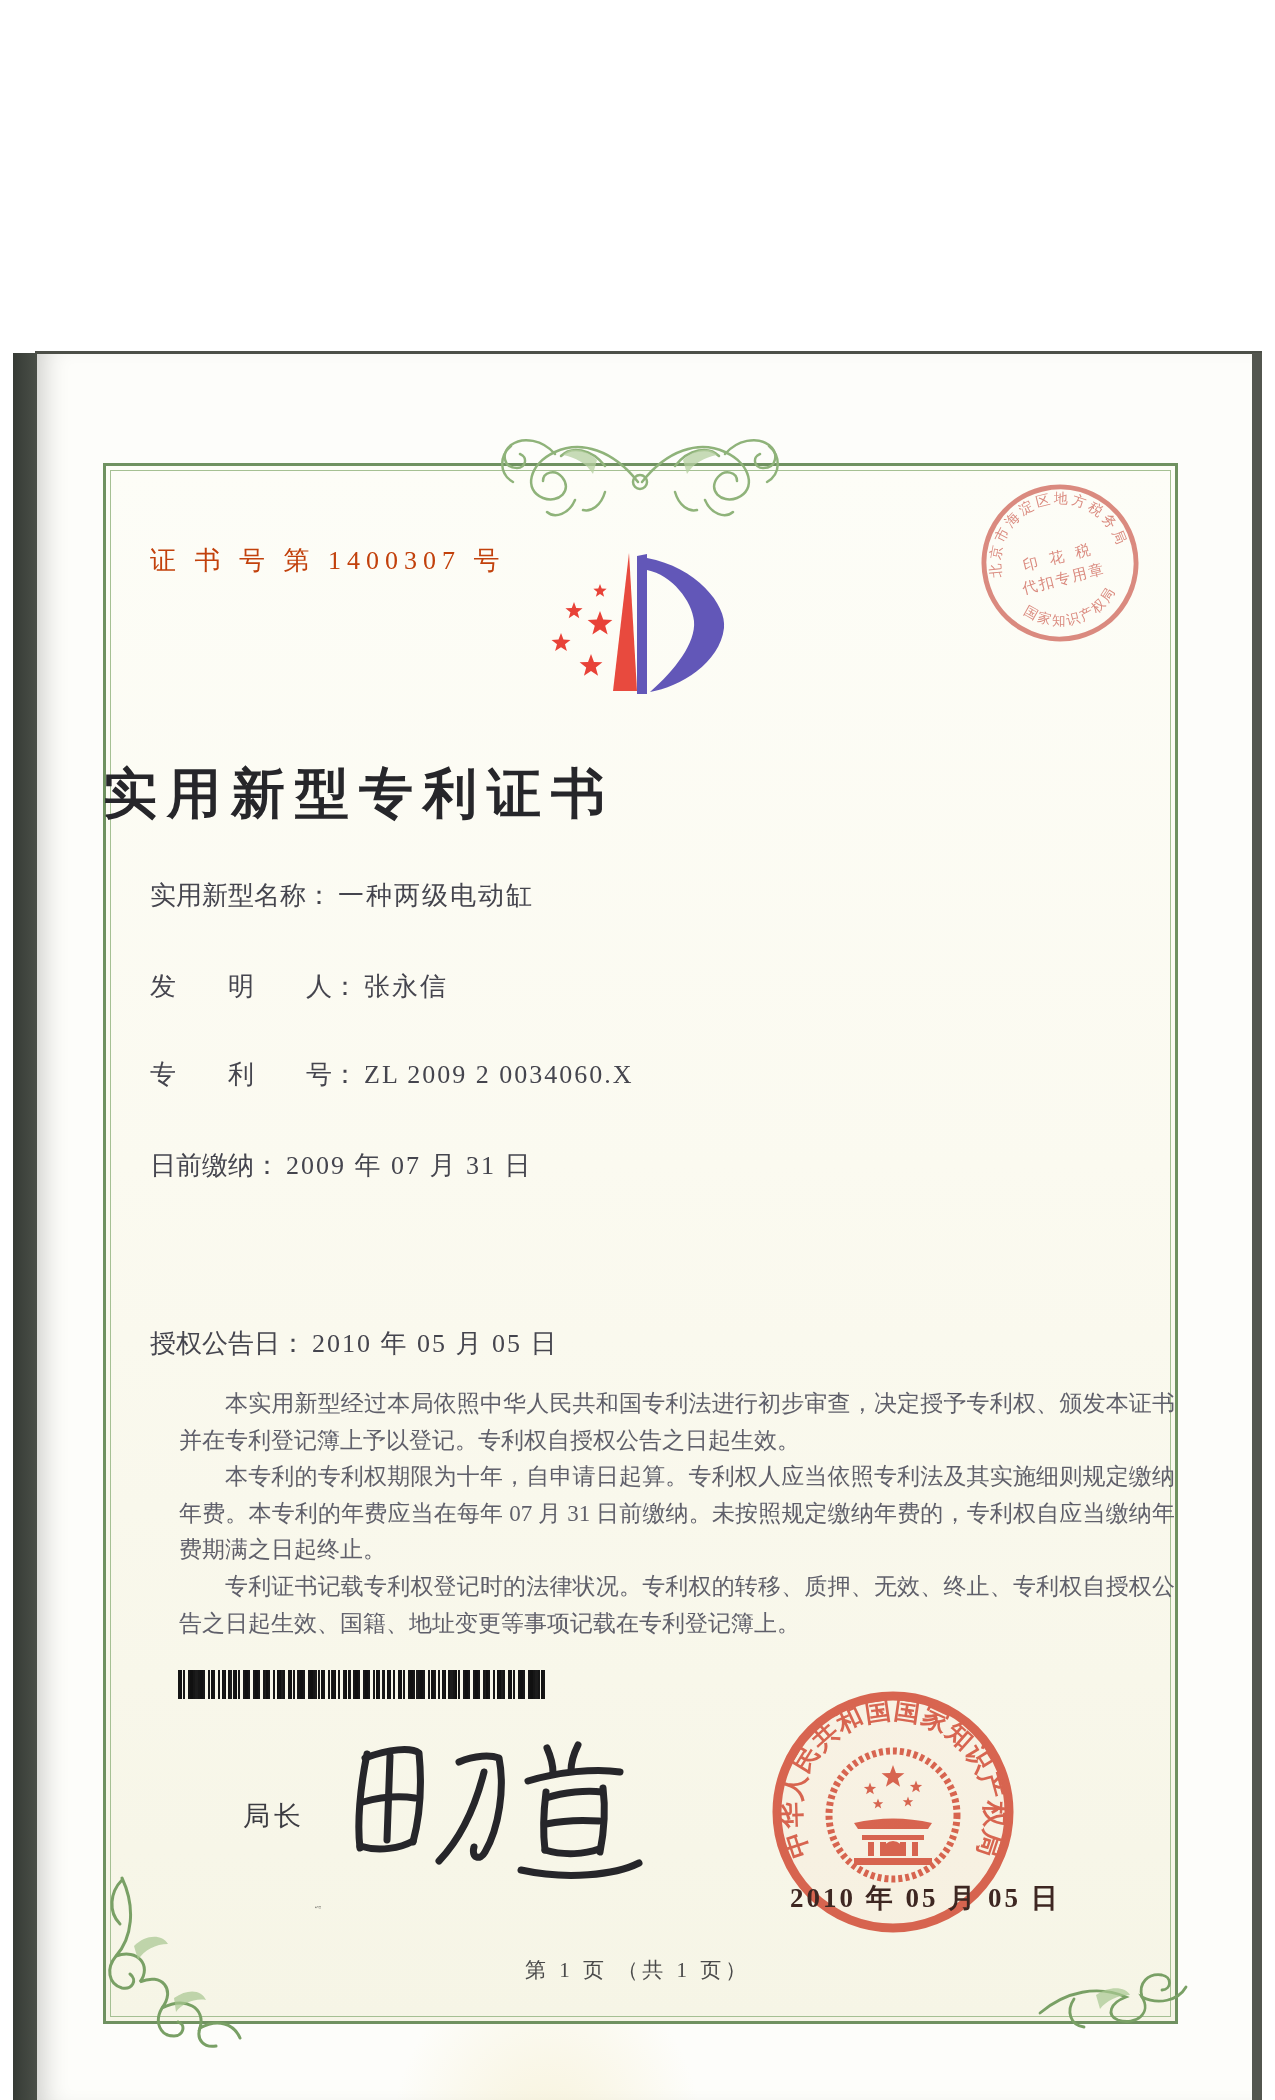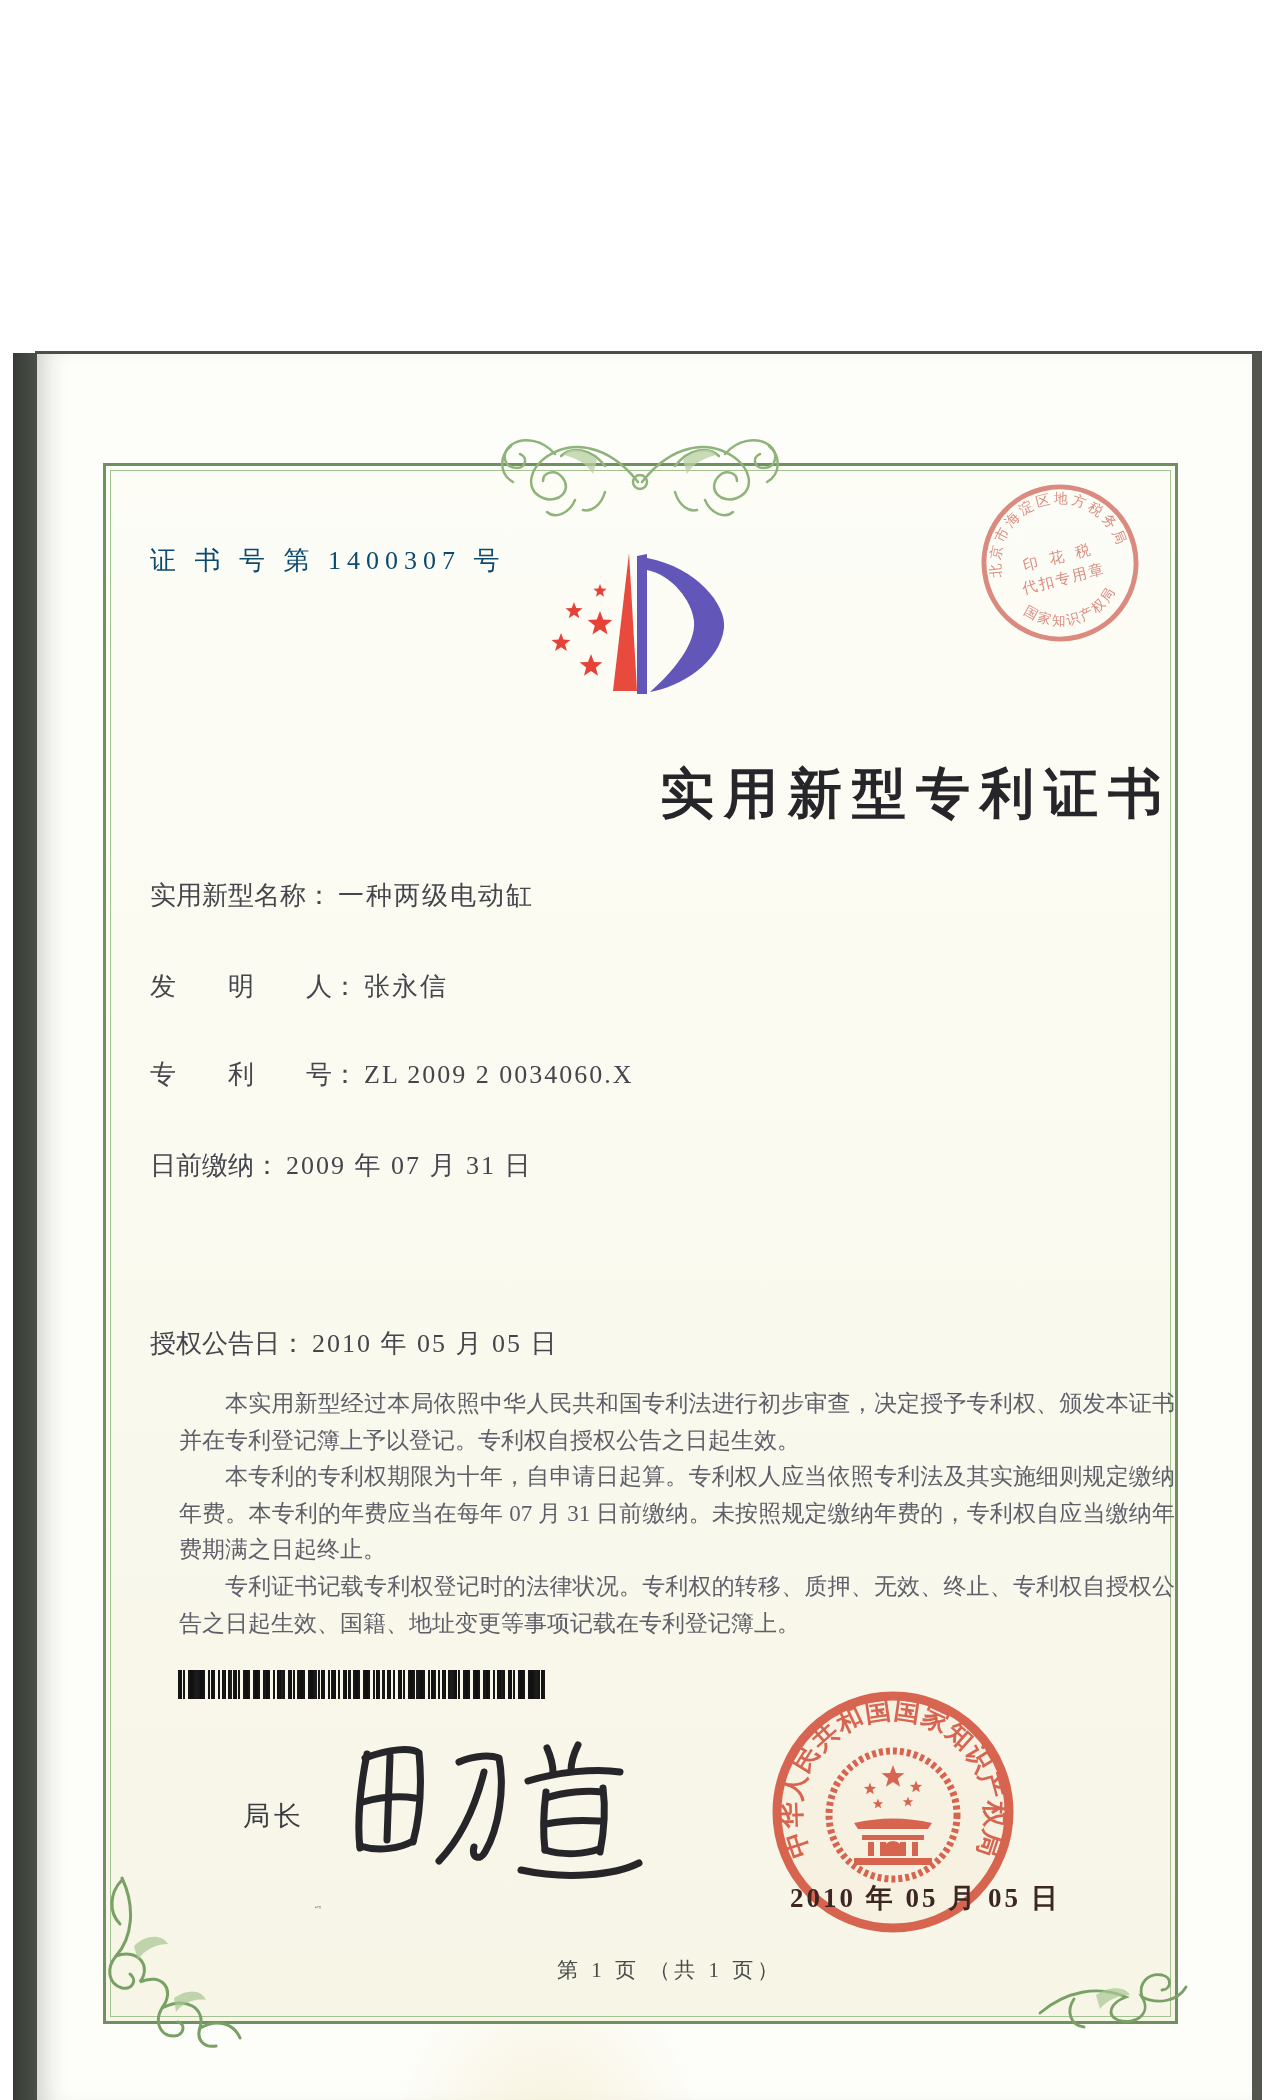--- a/index.html
+++ b/index.html
@@ -14,40 +14,40 @@
         background:#fdfdfa;box-shadow:inset 22px 0 26px -16px rgba(0,0,0,.20);}
   
   .frame{position:absolute;left:103px;top:463px;width:1069px;height:1555px;
          border:3px solid #6f9160;
          background:linear-gradient(180deg,#fdfdf7 0%,#fbfaf0 45%,#f6f5e6 100%);}
   .frame-inner{position:absolute;left:4px;top:4px;right:4px;bottom:4px;border:1px solid #a5c093;}
   .warm-blob{position:absolute;left:350px;top:1600px;width:320px;height:420px;border-radius:50%;
              background:radial-gradient(closest-side,rgba(236,222,160,.38),rgba(236,222,160,0));}
   .ornament{position:absolute;}
   
-  .cert-number{position:absolute;left:150px;top:543px;font-size:26px;letter-spacing:6px;color:#0c4a6e;}
-  .title{position:absolute;left:103px;top:758px;width:1069px;text-align:right;
+  .cert-number{position:absolute;left:150px;top:543px;font-size:26px;letter-spacing:6px;color:#c2410c;}
+  .title{position:absolute;left:103px;top:758px;width:1069px;text-align:left;
          font-size:54px;font-weight:bold;letter-spacing:10px;color:#26262a;}
   .field{position:absolute;left:150px;font-size:26px;color:#45454e;white-space:nowrap;text-align:right;}
   .field .value{padding-left:6px;letter-spacing:2px;}
   .f1{top:878px}.f2{top:969px}.f3{top:1057px}.f4{top:1148px}.f5{top:1235px}.f6{top:1326px}
   .paras{position:absolute;left:143px;top:1386px;width:996px;font-size:23px;line-height:36.6px;
          color:#5f5f6a;text-align:justify;margin-left:36px;}
   .paras p{margin:0;text-indent:2em;}
   .barcode{position:absolute;left:178px;top:1670px;width:370px;height:29px;
            background:
              repeating-linear-gradient(90deg,#161616 0 2px,transparent 2px 5px),
              repeating-linear-gradient(90deg,#101010 0 4px,transparent 4px 11px),
              repeating-linear-gradient(90deg,#1c1c1c 0 3px,transparent 3px 17px);}
   .director-label{position:absolute;left:243px;top:1798px;font-size:27px;color:#3c3c42;letter-spacing:4px;text-align:center;}
   .signature-svg{position:absolute;left:315px;top:1728px;}
   .seal-date{position:absolute;left:790px;top:1880px;width:230px;font-size:27px;font-weight:bold;
              letter-spacing:3px;color:#3e2722;white-space:nowrap;}
   .footer{position:absolute;left:103px;top:1956px;width:1069px;text-align:center;
-          font-size:21px;letter-spacing:4px;color:#4a4a4a;padding-left:32px;}
+          font-size:21px;letter-spacing:4px;color:#4a4a4a;}
   .stamp-svg{position:absolute;left:975px;top:478px;transform:rotate(-14deg);}
   .seal-svg{position:absolute;left:770px;top:1689px;mix-blend-mode:multiply;}
   .logo-svg{position:absolute;left:500px;top:545px;}
   .visually-hidden{position:absolute;width:1px;height:1px;overflow:hidden;clip:rect(0 0 0 0);}
   svg text{font-family:"Liberation Serif","DejaVu Serif",serif;}
 </style>
 </head>
 <body>
 
 <div class="canvas">

